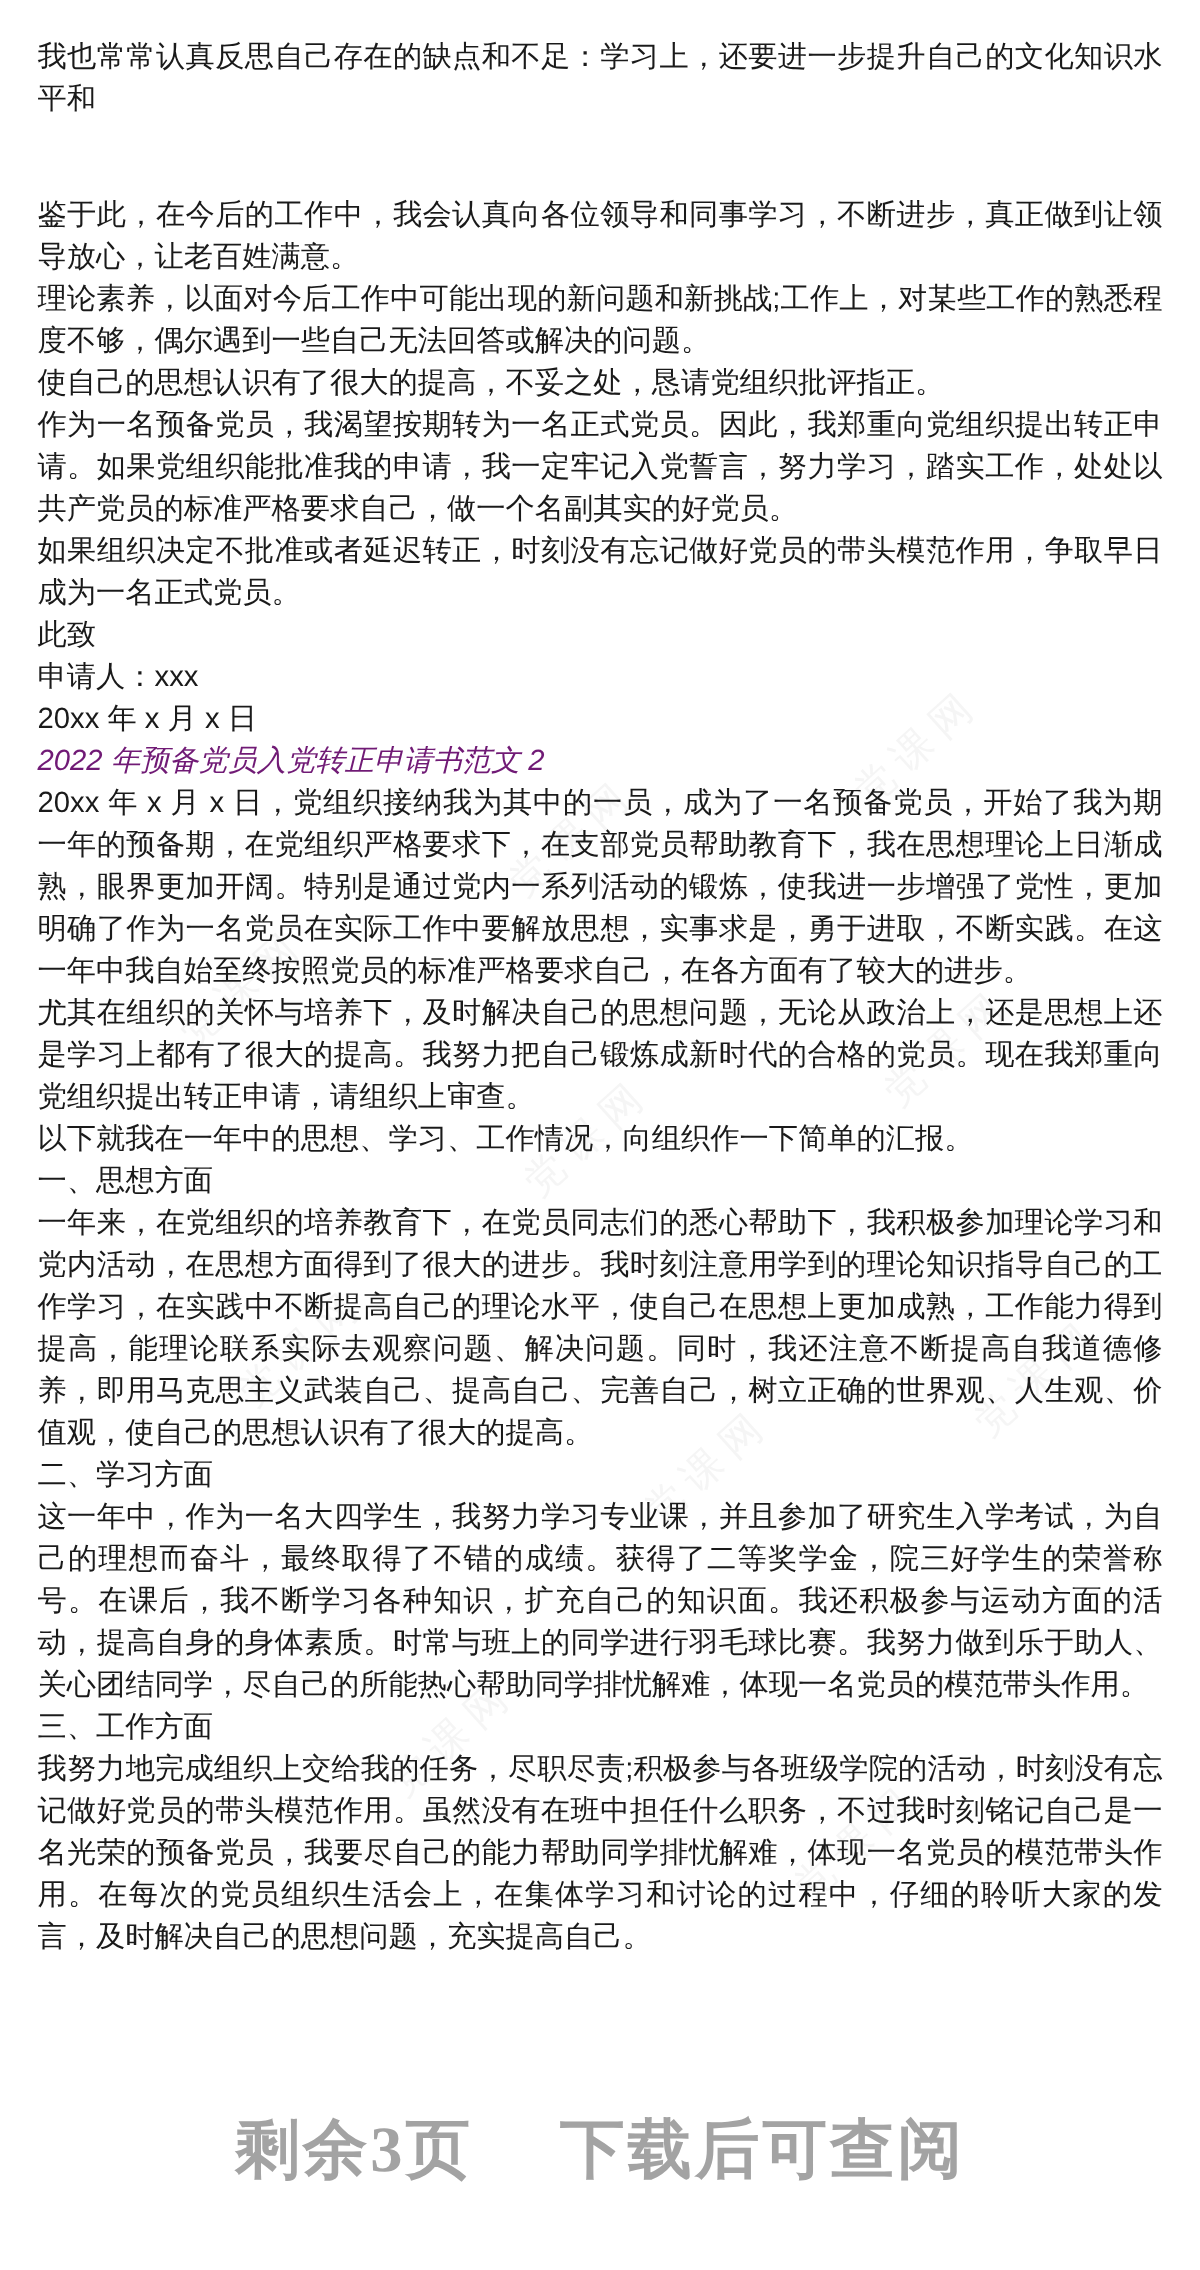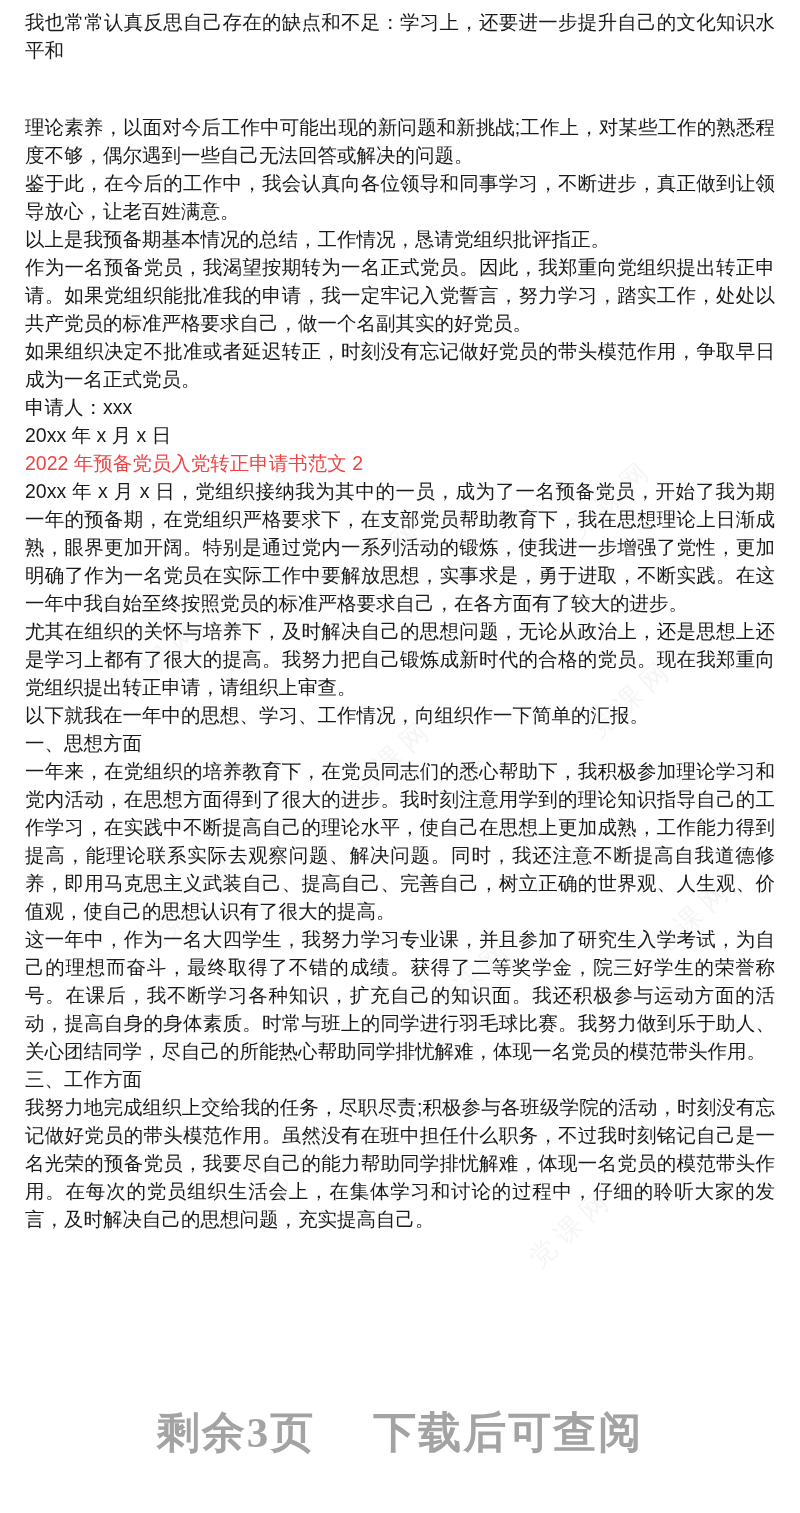--- a/index.html
+++ b/index.html
@@ -15,23 +15,24 @@
     left:25px; top:8px;
     width:750px;
     font-size:19.5px;
     line-height:28px;
     color:#1a1a1a;
     text-align:justify;
   }
   .doc p{margin:0;}
   .doc p.carryover{margin-bottom:49px;}
   .doc p.link-line a{
-    color:#ef4444;
+    color:#701a75;
     text-decoration:none;
     cursor:pointer;
+    font-style:italic;
   }
   .wm-layer{
     position:absolute; inset:0;
     pointer-events:none;
     z-index:0;
   }
   .wm{
     position:absolute;
     transform:rotate(-42deg);
     font-size:27px;
@@ -55,58 +56,60 @@
     width:800px;
     text-align:center;
     font-family:"Liberation Serif", serif;
     font-weight:bold;
     font-size:43px;
     color:#a3a3a3;
     letter-spacing:2px;
     z-index:1;
   }
   .banner .gap{display:inline-block;width:58px;}
-  .content{position:relative;z-index:1;}
+  .content{position:relative;z-index:1;margin-top:16px;}
 </style>
 </head>
 <body>
 
 <div class="wm-layer">
   <span class="wm">党课网</span>
   <span class="wm">党课网</span>
   <span class="wm">党课网</span>
   <span class="wm">党课网</span>
   <span class="wm">党课网</span>
   <span class="wm">党课网</span>
   <span class="wm">党课网</span>
   <span class="wm">党课网</span>
   <span class="wm">党课网</span>
   <span class="wm">党课网</span>
 </div>
 
 <div class="doc content">
   <p class="carryover">我也常常认真反思自己存在的缺点和不足：学习上，还要进一步提升自己的文化知识水平和</p>
 
+  <p>鉴于此，在今后的工作中，我会认真向各位领导和同事学习，不断进步，真正做到让领导放心，让老百姓满意。</p>
   <p>理论素养，以面对今后工作中可能出现的新问题和新挑战;工作上，对某些工作的熟悉程度不够，偶尔遇到一些自己无法回答或解决的问题。</p>
-  <p>鉴于此，在今后的工作中，我会认真向各位领导和同事学习，不断进步，真正做到让领导放心，让老百姓满意。</p>
-  <p>以上是我预备期基本情况的总结，工作情况，恳请党组织批评指正。</p>
+  <p>使自己的思想认识有了很大的提高，不妥之处，恳请党组织批评指正。</p>
   <p>作为一名预备党员，我渴望按期转为一名正式党员。因此，我郑重向党组织提出转正申请。如果党组织能批准我的申请，我一定牢记入党誓言，努力学习，踏实工作，处处以共产党员的标准严格要求自己，做一个名副其实的好党员。</p>
   <p>如果组织决定不批准或者延迟转正，时刻没有忘记做好党员的带头模范作用，争取早日成为一名正式党员。</p>
+  <p>此致</p>
   <p>申请人：xxx</p>
   <p>20xx 年 x 月 x 日</p>
 
   <p class="link-line">
     <a>2022 年预备党员入党转正申请书范文 2</a>
   </p>
 
   <p>20xx 年 x 月 x 日，党组织接纳我为其中的一员，成为了一名预备党员，开始了我为期一年的预备期，在党组织严格要求下，在支部党员帮助教育下，我在思想理论上日渐成熟，眼界更加开阔。特别是通过党内一系列活动的锻炼，使我进一步增强了党性，更加明确了作为一名党员在实际工作中要解放思想，实事求是，勇于进取，不断实践。在这一年中我自始至终按照党员的标准严格要求自己，在各方面有了较大的进步。</p>
   <p>尤其在组织的关怀与培养下，及时解决自己的思想问题，无论从政治上，还是思想上还是学习上都有了很大的提高。我努力把自己锻炼成新时代的合格的党员。现在我郑重向党组织提出转正申请，请组织上审查。</p>
   <p>以下就我在一年中的思想、学习、工作情况，向组织作一下简单的汇报。</p>
   <p>一、思想方面</p>
   <p>一年来，在党组织的培养教育下，在党员同志们的悉心帮助下，我积极参加理论学习和党内活动，在思想方面得到了很大的进步。我时刻注意用学到的理论知识指导自己的工作学习，在实践中不断提高自己的理论水平，使自己在思想上更加成熟，工作能力得到提高，能理论联系实际去观察问题、解决问题。同时，我还注意不断提高自我道德修养，即用马克思主义武装自己、提高自己、完善自己，树立正确的世界观、人生观、价值观，使自己的思想认识有了很大的提高。</p>
+  <p>二、学习方面</p>
   <p>这一年中，作为一名大四学生，我努力学习专业课，并且参加了研究生入学考试，为自己的理想而奋斗，最终取得了不错的成绩。获得了二等奖学金，院三好学生的荣誉称号。在课后，我不断学习各种知识，扩充自己的知识面。我还积极参与运动方面的活动，提高自身的身体素质。时常与班上的同学进行羽毛球比赛。我努力做到乐于助人、关心团结同学，尽自己的所能热心帮助同学排忧解难，体现一名党员的模范带头作用。</p>
   <p>三、工作方面</p>
   <p>我努力地完成组织上交给我的任务，尽职尽责;积极参与各班级学院的活动，时刻没有忘记做好党员的带头模范作用。虽然没有在班中担任什么职务，不过我时刻铭记自己是一名光荣的预备党员，我要尽自己的能力帮助同学排忧解难，体现一名党员的模范带头作用。在每次的党员组织生活会上，在集体学习和讨论的过程中，仔细的聆听大家的发言，及时解决自己的思想问题，充实提高自己。</p>
 </div>
 
 <div class="banner">
   <span>剩余3页</span><span class="gap"></span><span>下载后可查阅</span>
 </div>
 
 </body></html>

